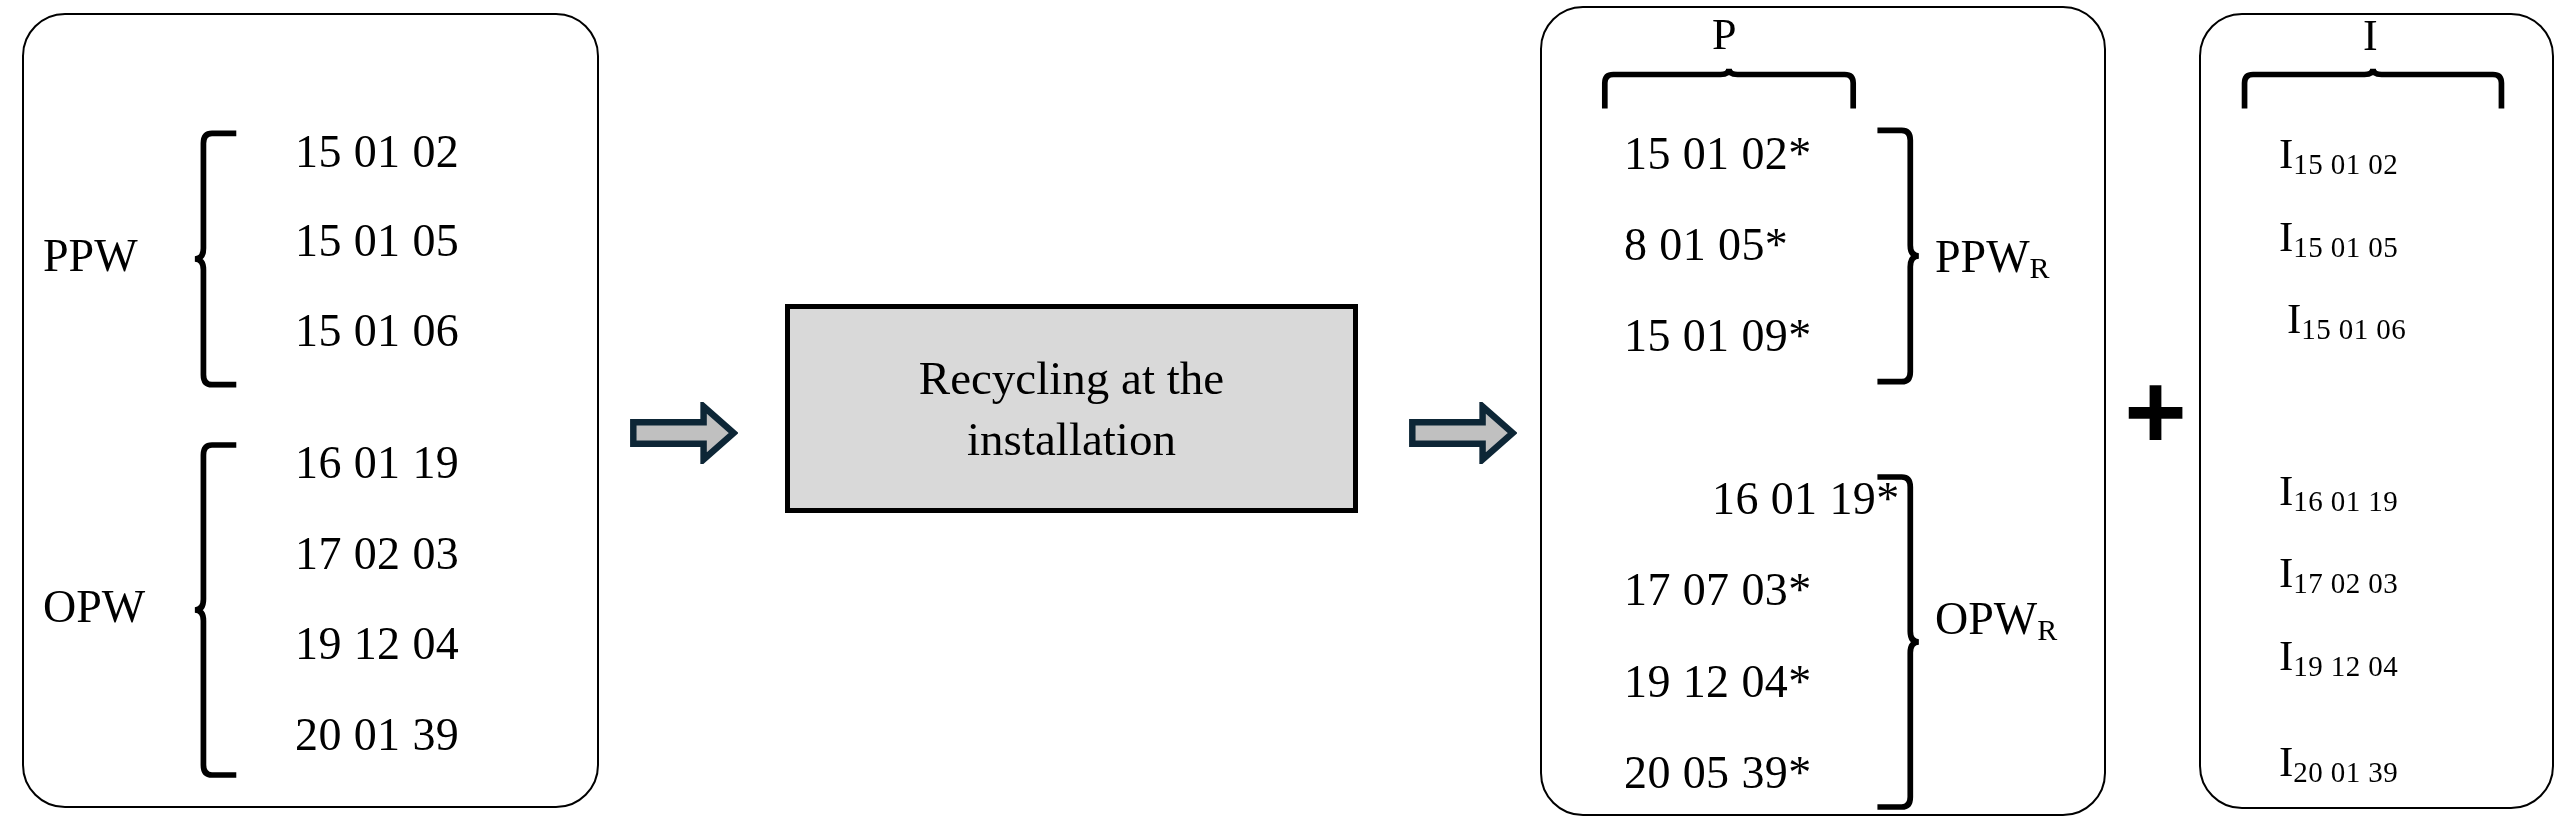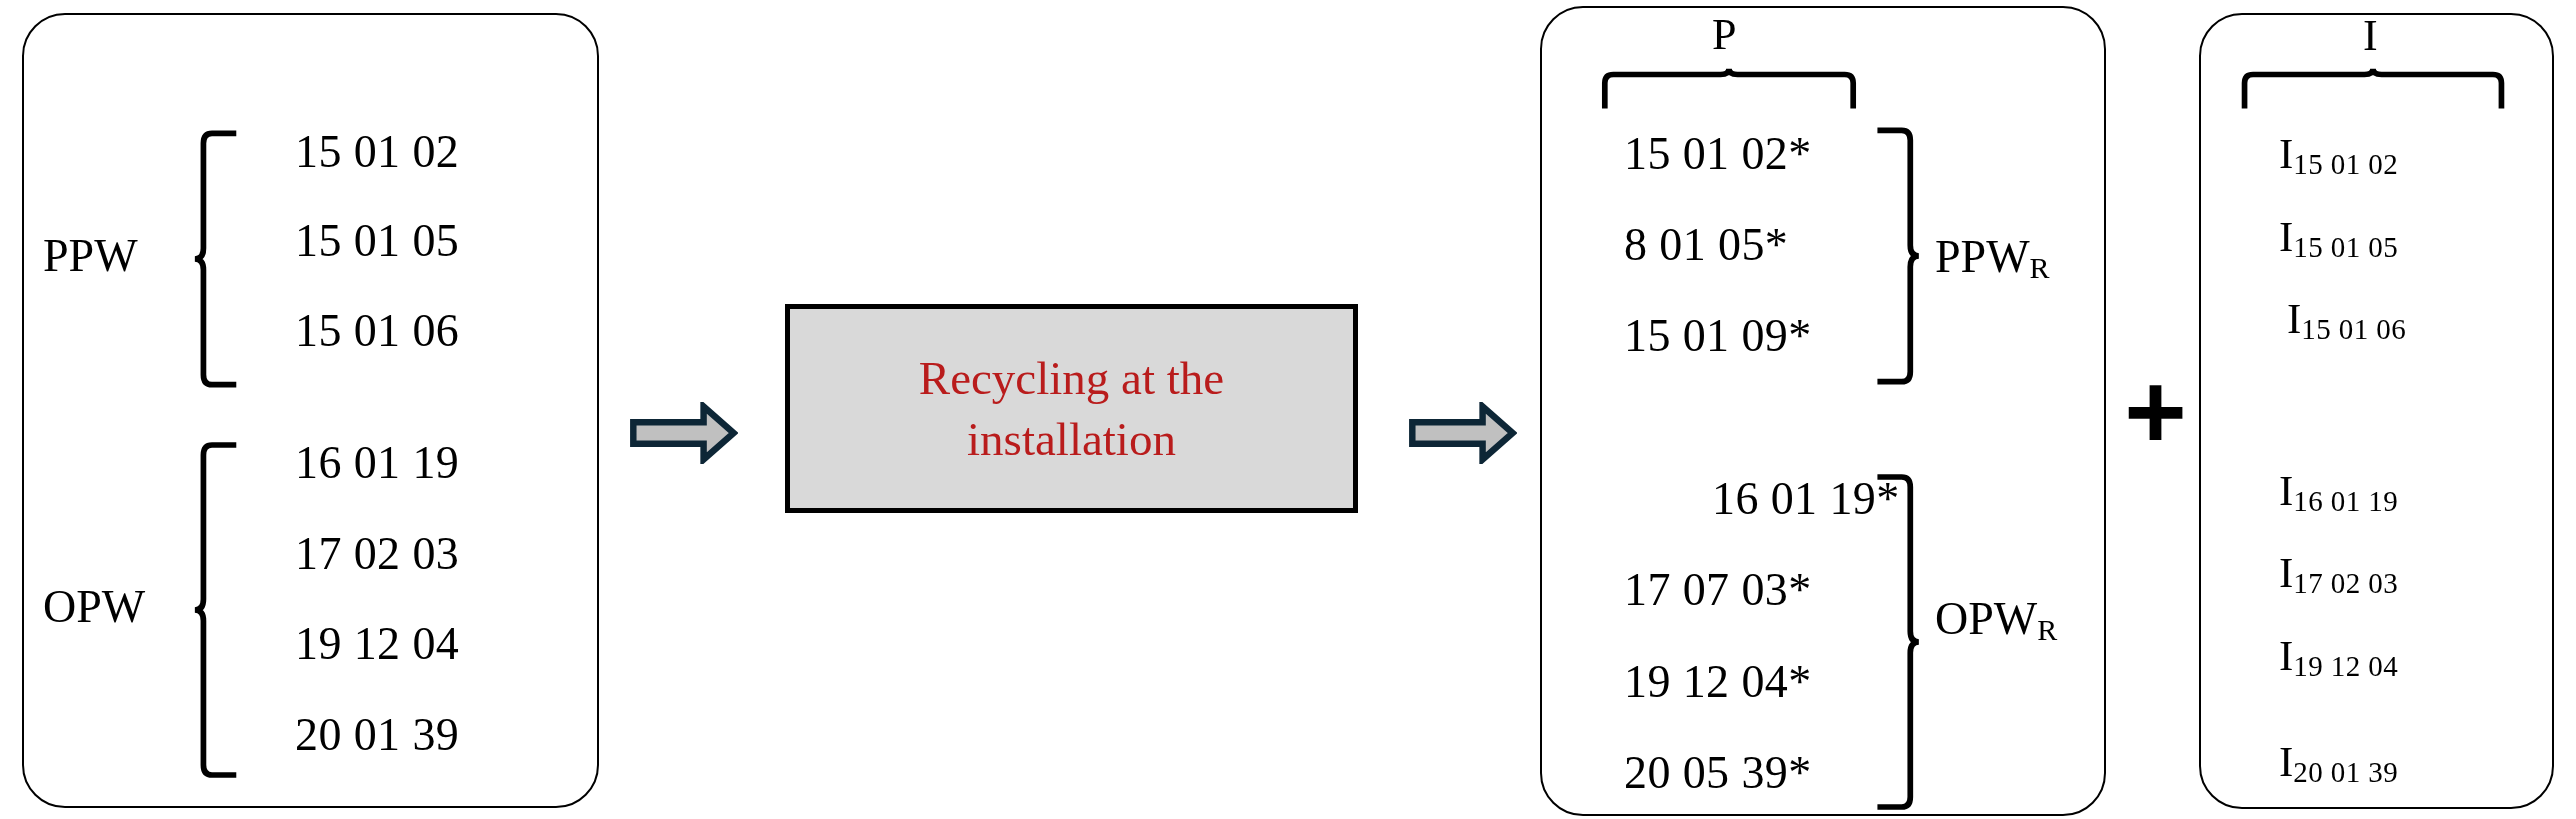--- a/index.html
+++ b/index.html
@@ -91,21 +91,21 @@
     border: 5px solid #000000;
     box-sizing: border-box;
     display: flex;
     align-items: center;
     justify-content: center;
   }
   #process-label {
     font-size: 47px;
     line-height: 1.28;
     text-align: center;
-    color: #b91c1c;
+    color: #000000;
     padding: 0 29px;
   }
 
   
   .block-arrow { position: absolute; }
   .block-arrow svg { display: block; }
 
   
   #plus-sign {
     position: absolute;

